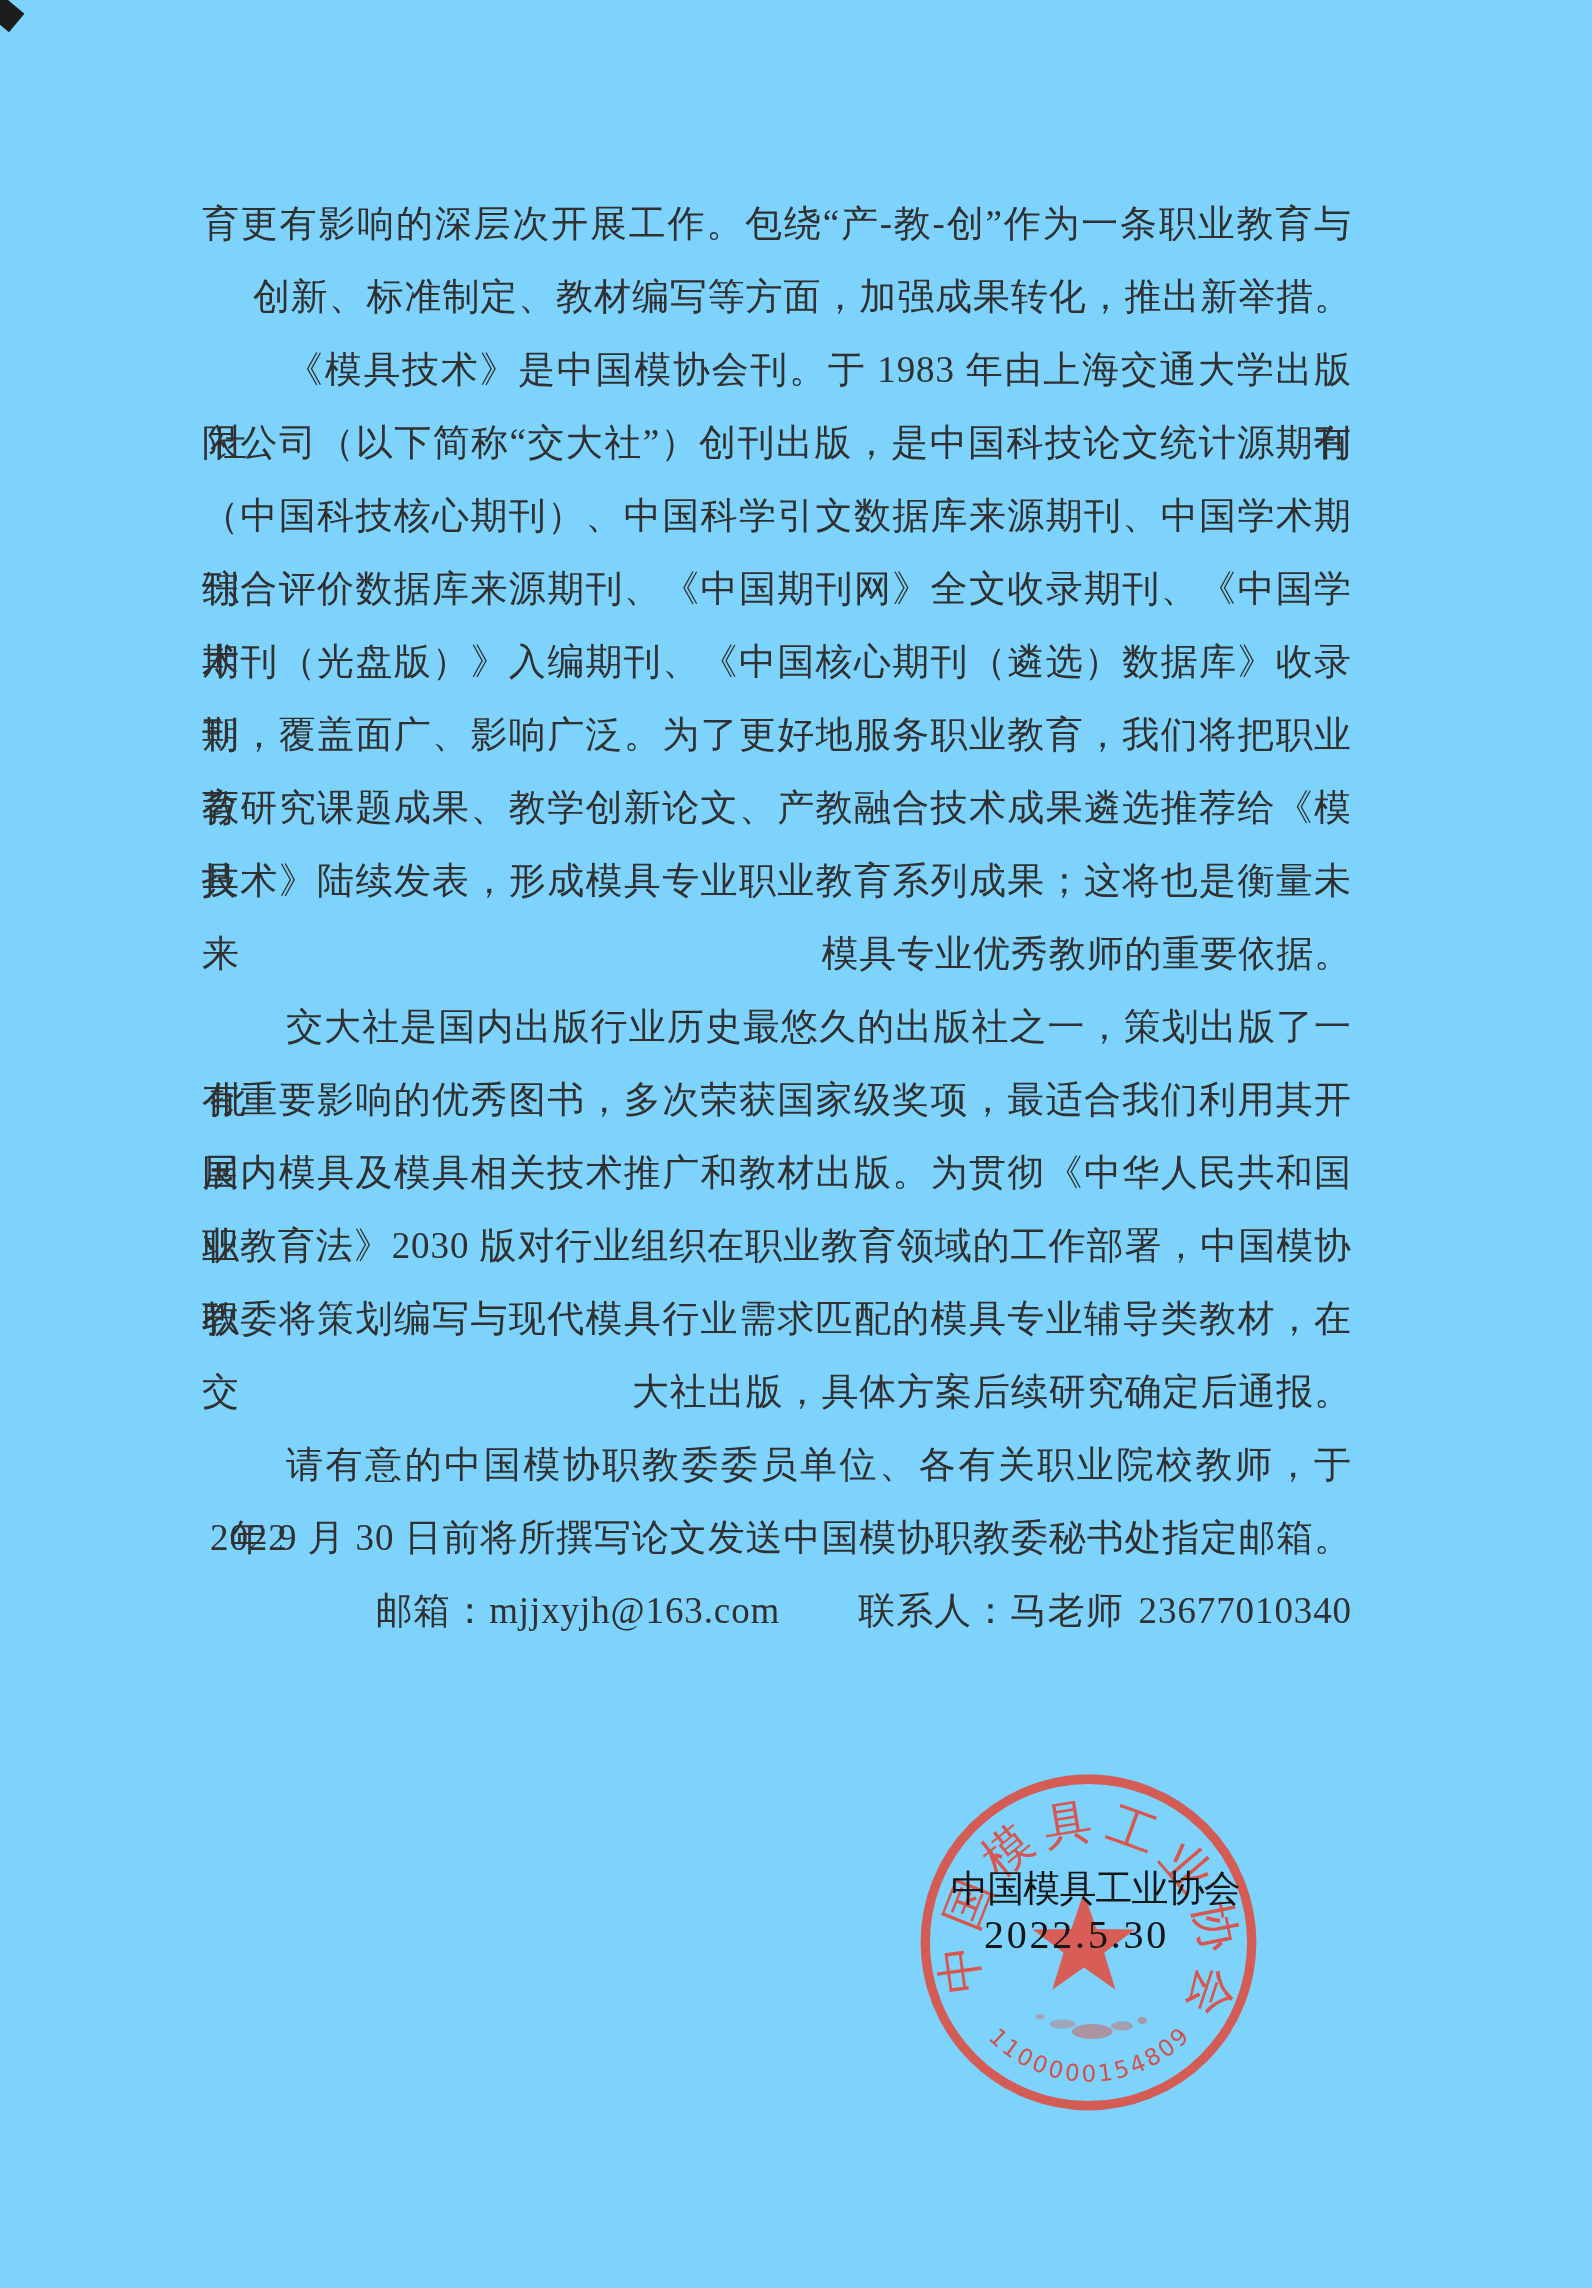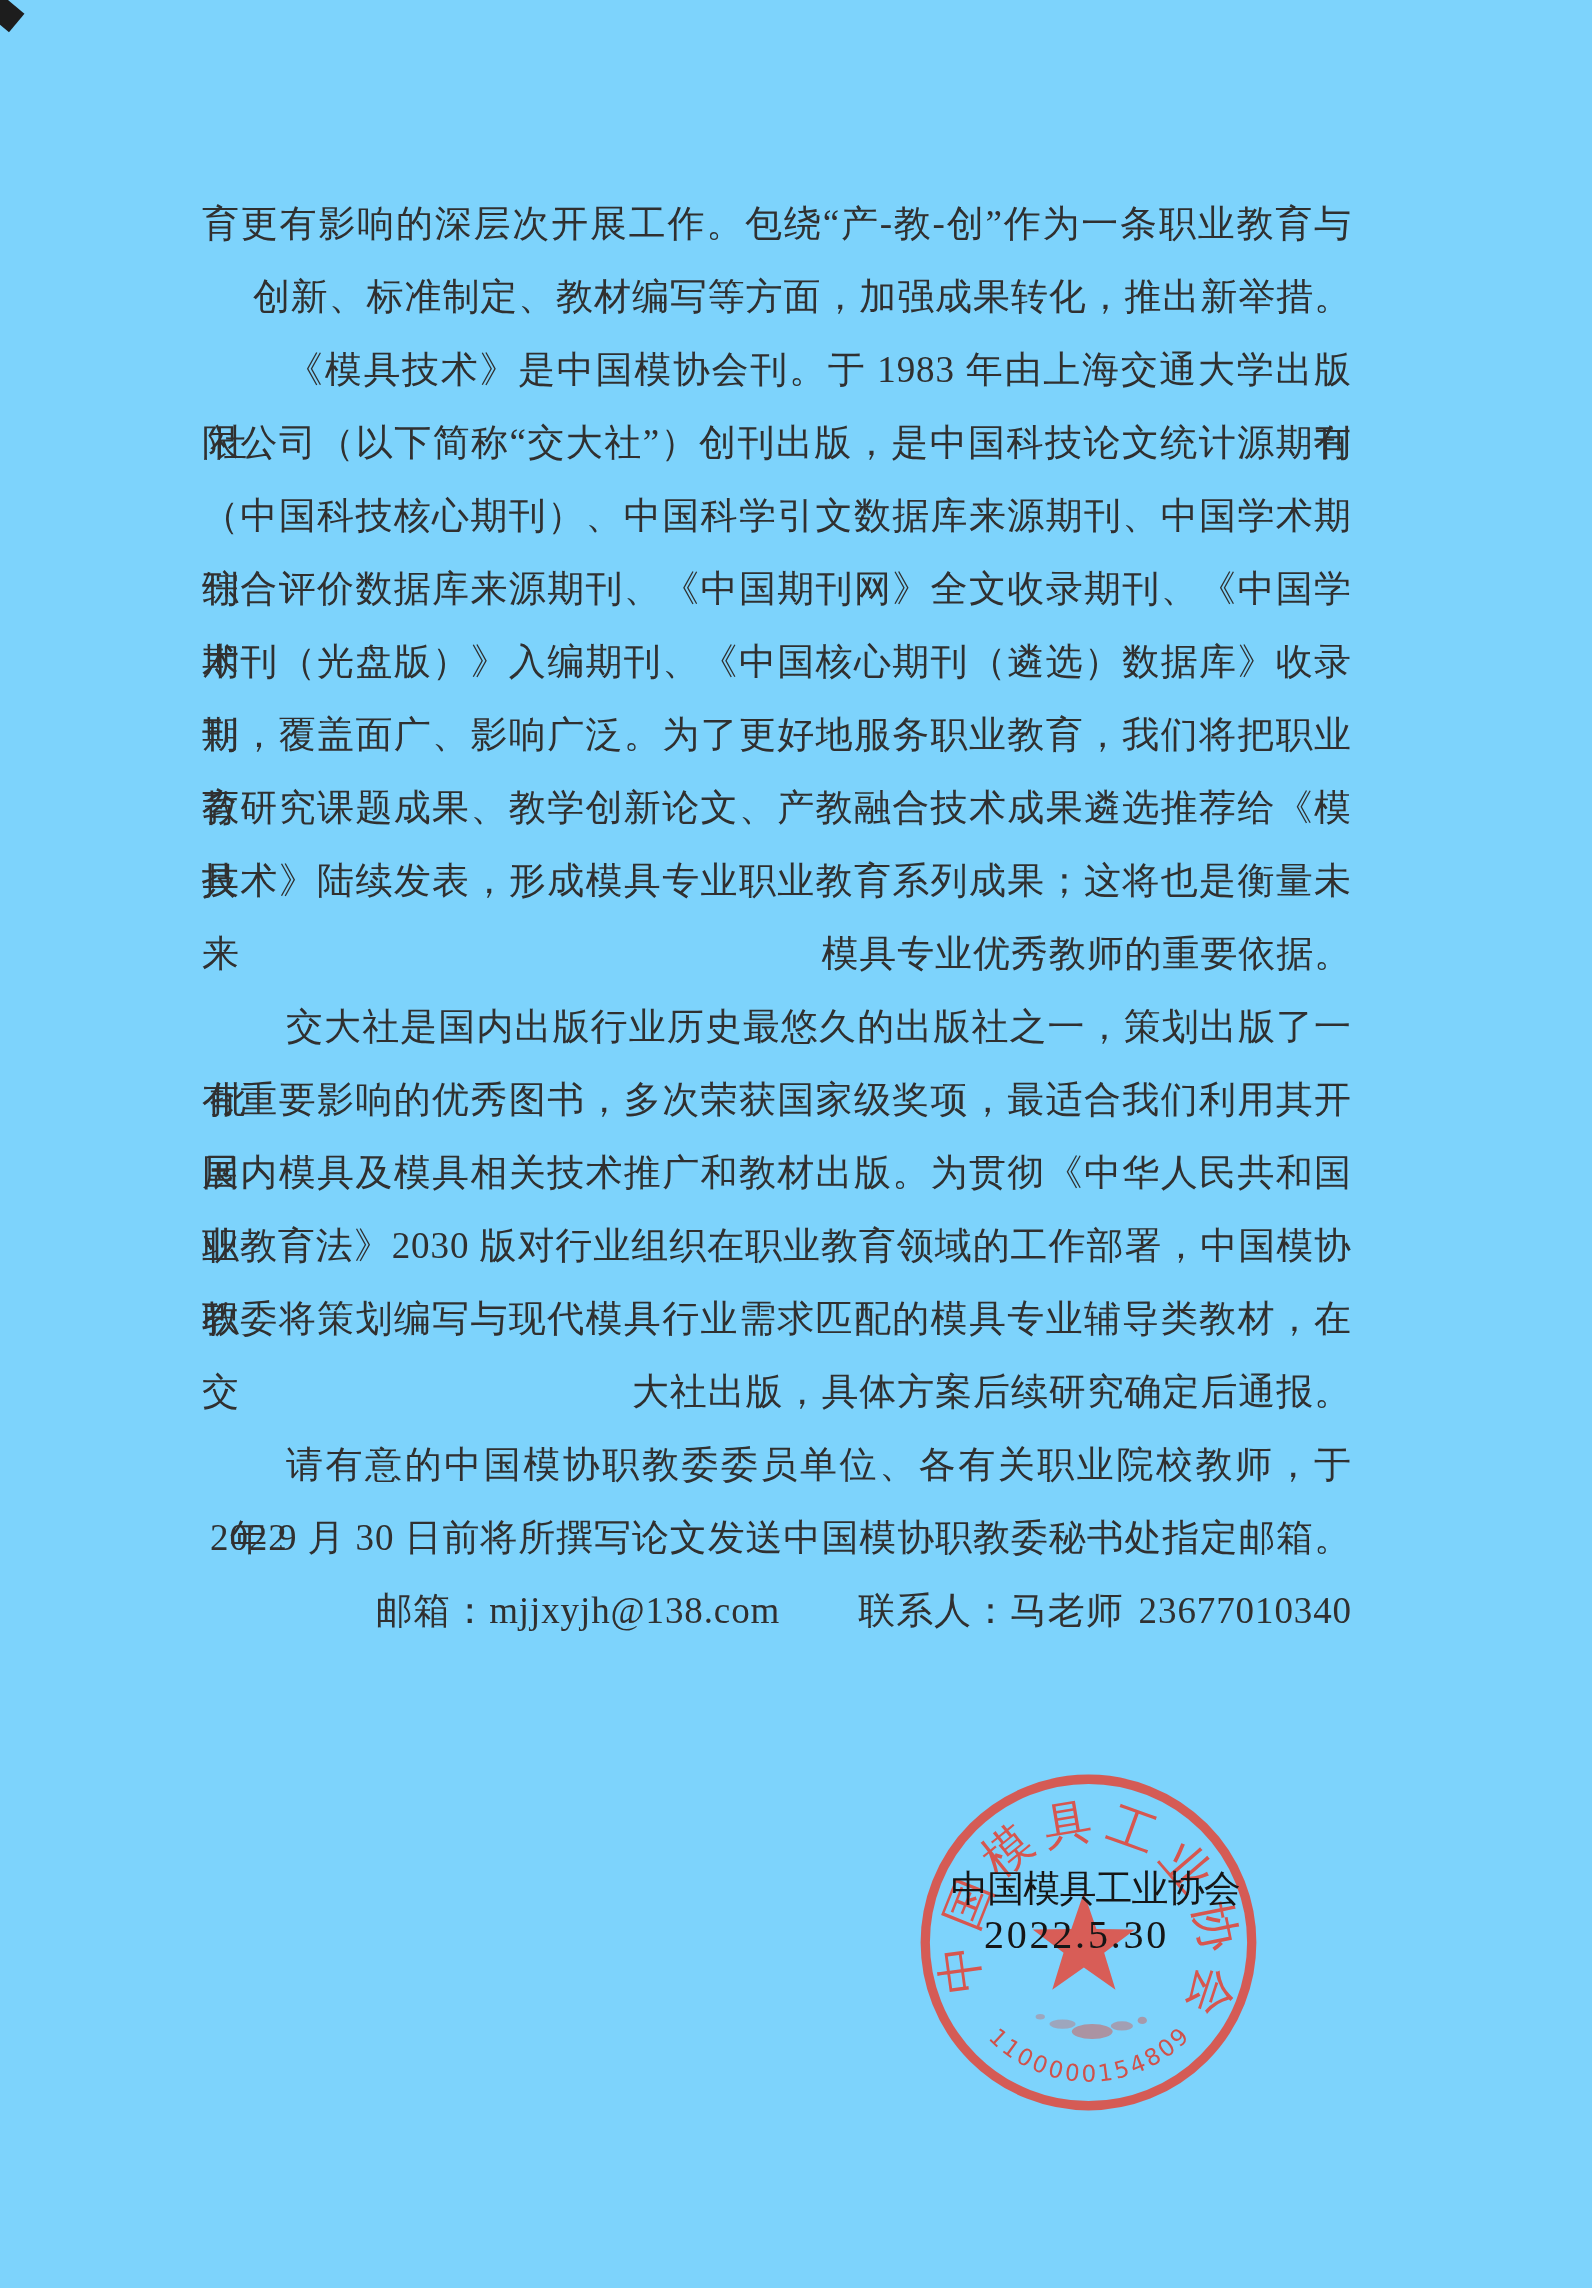--- a/index.html
+++ b/index.html
@@ -69,21 +69,21 @@
     <div class="line j ind">交大社是国内出版行业历史最悠久的出版社之一，策划出版了一批</div>
     <div class="line j">有重要影响的优秀图书，多次荣获国家级奖项，最适合我们利用其开展</div>
     <div class="line j">国内模具及模具相关技术推广和教材出版。为贯彻《中华人民共和国职</div>
     <div class="line j">业教育法》2030 版对行业组织在职业教育领域的工作部署，中国模协职</div>
     <div class="line j">教委将策划编写与现代模具行业需求匹配的模具专业辅导类教材，在交</div>
     <div class="line">大社出版，具体方案后续研究确定后通报。</div>
     <div class="line j ind">请有意的中国模协职教委委员单位、各有关职业院校教师，于 2022</div>
     <div class="line">年 9 月 30 日前将所撰写论文发送中国模协职教委秘书处指定邮箱。</div>
 
     <div class="line ind">
-      <span>邮箱：</span><span>mjjxyjh@138.com</span><span class="gap"></span><span>联系人：</span><span>马老师</span><span class="phone">23677010340</span>
+      <span>邮箱：</span><span>mjjxyjh@163.com</span><span class="gap"></span><span>联系人：</span><span>马老师</span><span class="phone">23677010340</span>
     </div>
   </div>
 
   <svg class="seal-svg" viewBox="-200 -200 400 400">
 
     <circle cx="0" cy="0" r="176" fill="none" stroke="#dc5046" stroke-width="10" opacity="0.92"></circle>
 
     <polygon transform="translate(-5,4)" points="0,-58 -13.5,-18.6 -55.2,-17.9 -21.9,7.1 -34.1,46.9 0,23 34.1,46.9 21.9,7.1 55.2,-17.9 13.5,-18.6" fill="#df544a" opacity="0.93"></polygon>
 
     <defs>

